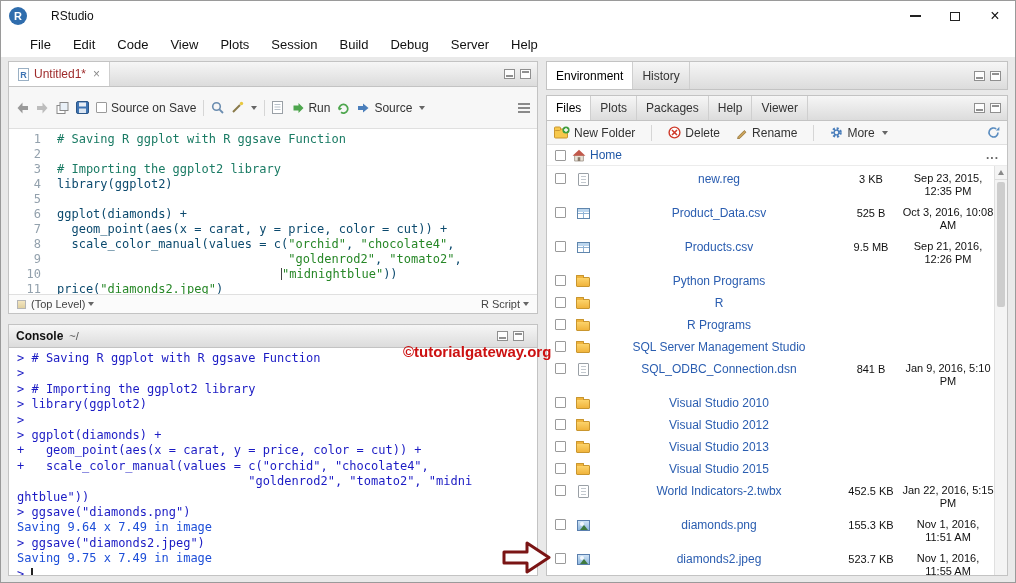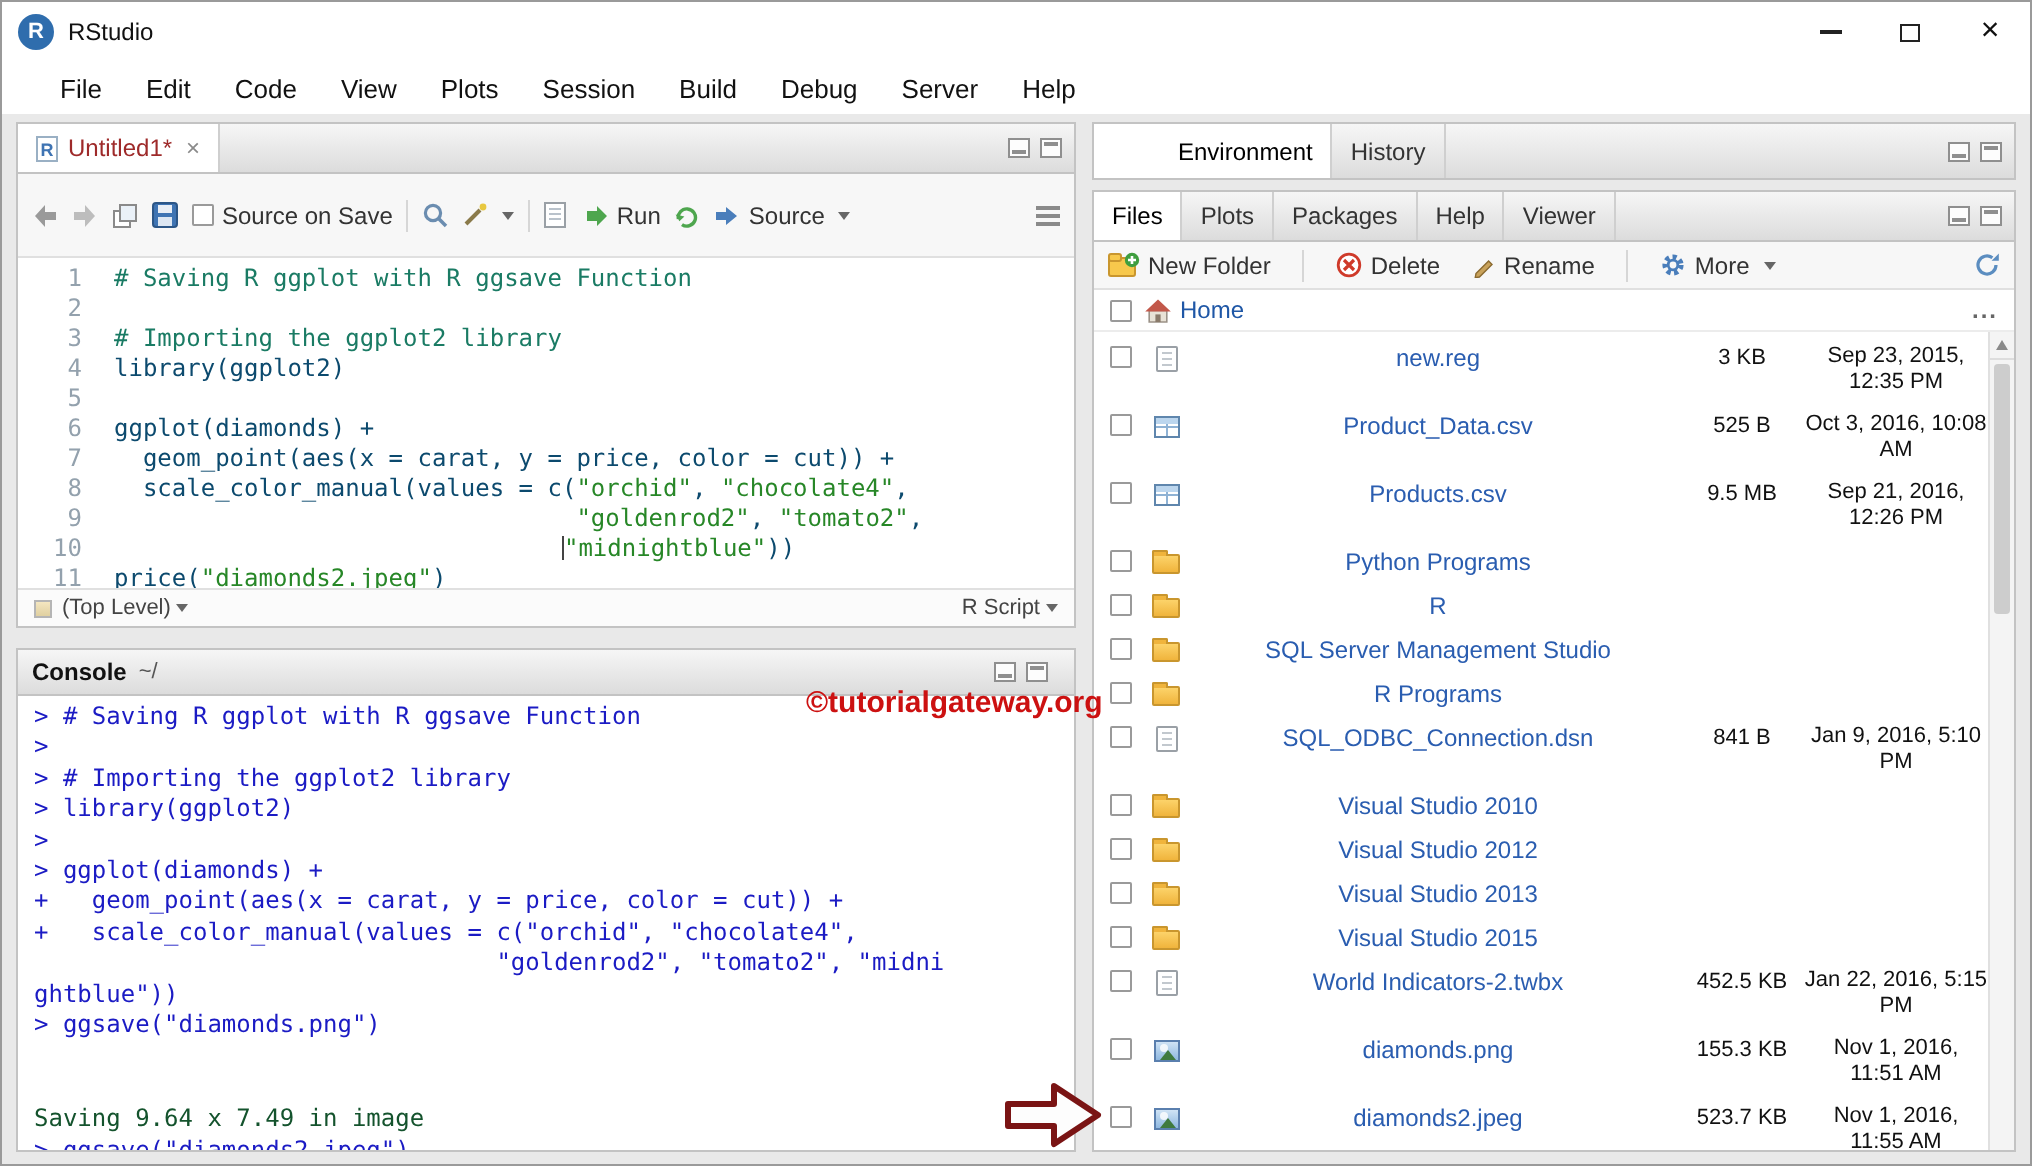--- a/index.html
+++ b/index.html
@@ -7,38 +7,38 @@
   .app {
     position: relative; width: 1016px; height: 583px;
     font-family: "Liberation Sans","DejaVu Sans",sans-serif;
     background:#fff; border:1px solid #9a9a9a; overflow:hidden;
     color:#222; font-size:12px;
   }
   
   .titlebar { height:30px; display:flex; align-items:center; padding:0 0 0 8px; background:#fff; }
   .app-icon { width:18px; height:18px; border-radius:50%; background:#2f6dad; color:#fff;
     font-weight:bold; font-size:11px; display:flex; align-items:center; justify-content:center; }
-  .app-title { margin-left:7px; font-size:12px; color:#111; }
+  .app-title { margin-left:24px; font-size:12px; color:#111; }
   .winctl { margin-left:auto; display:flex; height:100%; }
   .wc { width:40px; height:100%; display:flex; align-items:center; justify-content:center; }
   .wc-min { display:inline-block; width:11px; height:2px; background:#222; }
   .wc-max { display:inline-block; width:10px; height:9px; border:1.5px solid #222; }
   .wc-x { font-size:16px; color:#111; line-height:1; }
   
   .menubar { height:26px; display:flex; align-items:stretch; background:#fff; padding-left:18px; }
   .menu-item { display:flex; align-items:center; padding:0 11px; font-size:13px; color:#111; }
   
   .workspace { position:absolute; top:56px; left:0; right:0; bottom:0;
     background:#e9e9e9; display:flex; gap:8px; padding:4px 7px 6px 7px; }
   .col-left { width:530px; display:flex; flex-direction:column; gap:10px; }
   .col-right { flex:1; display:flex; flex-direction:column; gap:5px; min-width:0; }
   .pane { background:#fff; border:1px solid #c3c3c3; display:flex; flex-direction:column; overflow:hidden; }
   .source-pane { height:253px; }
   .console-pane { flex:1; }
-  .env-pane { height:29px; flex:none;padding-left:33px; }
+  .env-pane { height:29px; flex:none; }
   .files-pane { flex:1;text-align:center; }
   
   .tabbar { height:25px; flex:none; background:linear-gradient(#f6f6f6,#dcdcdc);
     border-bottom:1px solid #c3c3c3; display:flex; align-items:stretch; font-size:12px; color:#333; }
   .env-pane .tabbar { height:100%; border-bottom:none; }
   .tab { display:flex; align-items:center; gap:5px; padding:0 9px; border-right:1px solid #cfcfcf; }
   .tab.active { background:#fff; color:#000; }
   .tab-label-modified { color:#9e2a2a; }
   .tab-close { color:#8a8a8a; font-size:12px; margin-left:2px; }
   .pane-controls { margin-left:auto; display:flex; align-items:center; gap:5px; padding-right:6px; }
@@ -73,21 +73,21 @@
   .statusbar .spacer { flex:1; }
   
   .console-header { height:23px; flex:none; background:linear-gradient(#f6f6f6,#dcdcdc);
     border-bottom:1px solid #c3c3c3; display:flex; align-items:center; gap:6px; padding:0 7px; }
   .console-title { font-weight:bold; font-size:12px; color:#111; }
   .console-path { font-size:11px; color:#555; }
   .console-body { flex:1; padding:3px 8px; overflow:hidden;
     font-family:"DejaVu Sans Mono","Liberation Mono",monospace; font-size:12px; line-height:15.4px; }
   .console-line { white-space:pre; min-height:15px; }
   .console-line.v-input { color:#1b1bc4; }
-  .console-line.v-message { color:#14532d;margin-top:32px; }
+  .console-line.v-message { color:#1d4ed8; }
   .console-line.v-prompt { color:#1b1bc4; }
   .console-line.v-prompt::after { content:""; display:inline-block; width:2px; height:12px; background:#222; vertical-align:-2px; }
   
   .files-toolbar { height:24px;gap:16px; }
   .breadcrumb { height:21px; flex:none; display:flex; align-items:center; gap:6px; padding:0 8px;
     border-bottom:1px solid #ececec; font-size:12px; background:#fff; }
   .breadcrumb .home-label { color:#1f57a6; }
   .breadcrumb .overflow { margin-left:auto; color:#666; font-weight:bold; letter-spacing:1px; }
   .files-list { flex:1; position:relative; overflow:hidden; }
   .files-rows { position:absolute; inset:0 13px 0 0; overflow:hidden; padding-top:2px; }
@@ -510,32 +510,32 @@
                 <span class="file-size"></span>
                 <span class="file-date"></span>
               </div>
 
               <div class="file-row v-folder">
                 <span class="cb"></span>
                 <span class="file-icon-cell">
                   <span class="ic ic-folder"></span>
 
                 </span>
+                <span class="file-name">R Programs</span>
+                <span class="file-size"></span>
+                <span class="file-date"></span>
+              </div>
+
+              <div class="file-row v-folder">
+                <span class="cb"></span>
+                <span class="file-icon-cell">
+                  <span class="ic ic-folder"></span>
+
+                </span>
                 <span class="file-name">SQL Server Management Studio</span>
-                <span class="file-size"></span>
-                <span class="file-date"></span>
-              </div>
-
-              <div class="file-row v-folder">
-                <span class="cb"></span>
-                <span class="file-icon-cell">
-                  <span class="ic ic-folder"></span>
-
-                </span>
-                <span class="file-name">R Programs</span>
                 <span class="file-size"></span>
                 <span class="file-date"></span>
               </div>
 
               <div class="file-row v-file">
                 <span class="cb"></span>
                 <span class="file-icon-cell">
 
                   <span class="ic ic-file"></span>
 

